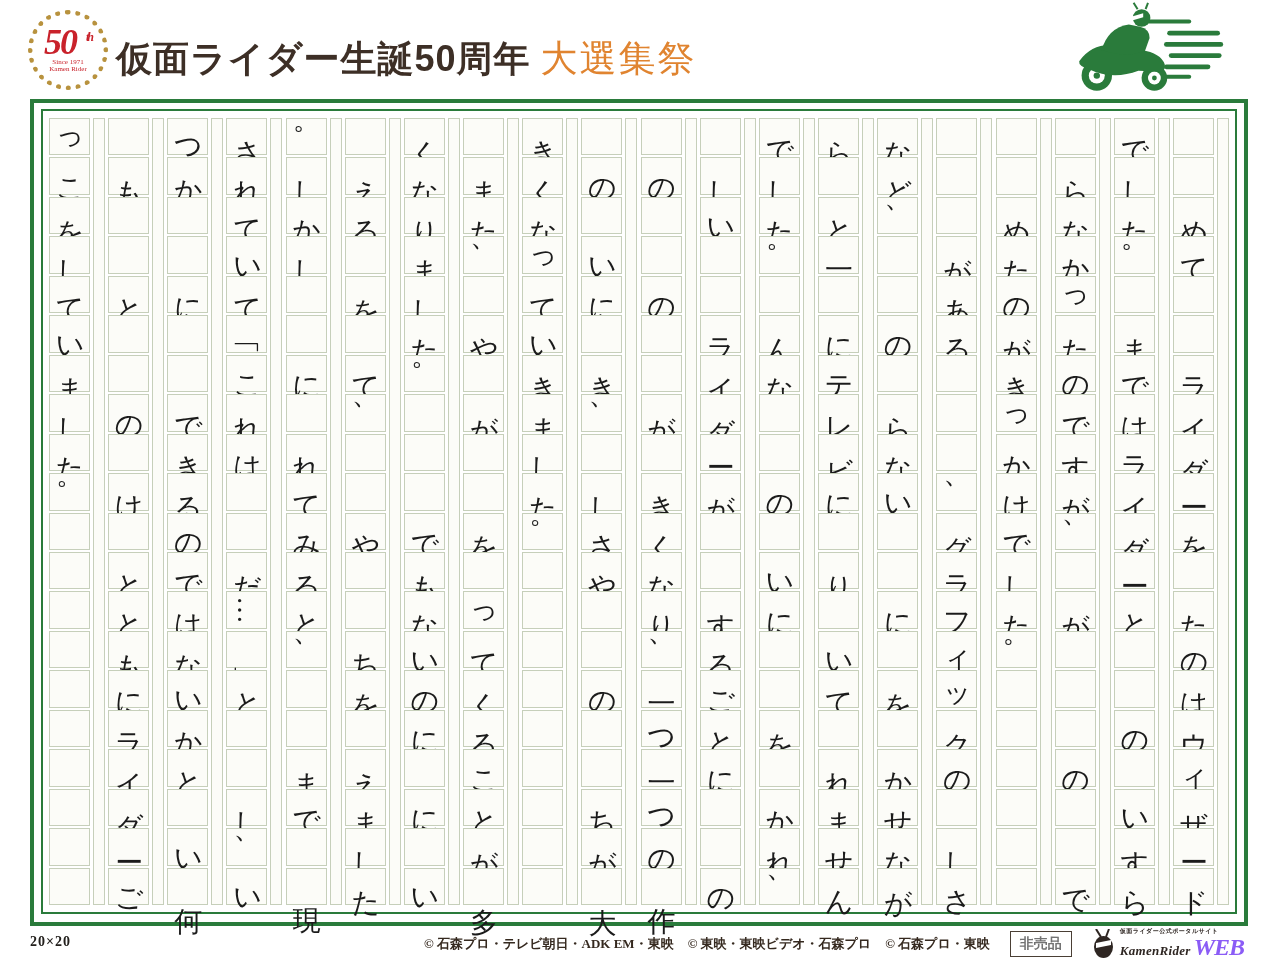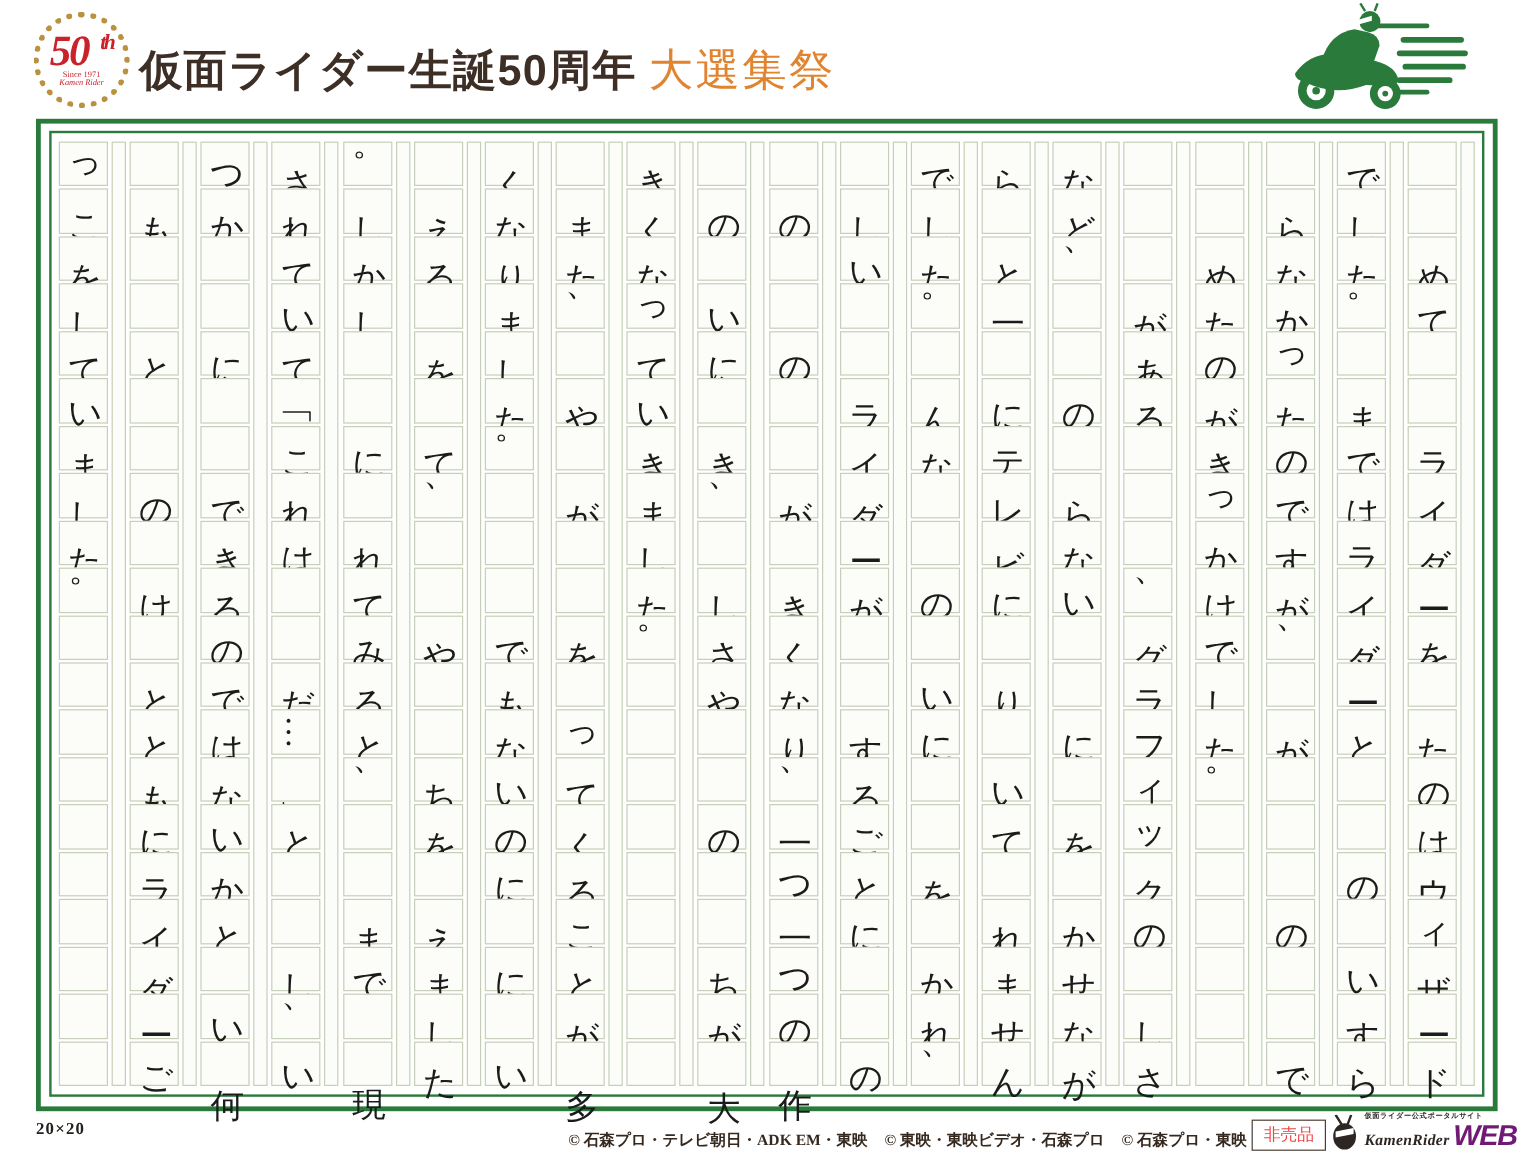--- a/index.html
+++ b/index.html
@@ -9,23 +9,23 @@
   
   .header { position:relative; width:1280px; height:99px; background:#fff; }
 
   .badge { position:absolute; left:28px; top:10px; width:80px; height:80px;
            border-radius:50%; border:5px dotted #b8923e;
            display:flex; flex-direction:column; align-items:center; justify-content:center;
            background:#fff; }
   .badge .num { color:#c9222b; font-weight:bold; font-style:italic;
                 font-size:36px; line-height:0.9; letter-spacing:-2px;
                 font-family:"Liberation Serif",serif; }
-  .badge .num sup { font-size:18px; font-style:italic;margin-left:10px; }
+  .badge .num sup { font-size:12px; font-style:italic;margin-left:10px; }
   .badge .tag1 { color:#c9222b; font-size:7px; line-height:1.1; }
-  .badge .tag2 { color:#c9222b; font-size:7px; line-height:1.1; font-style:italic; }
+  .badge .tag2 { color:#c9222b; font-size:7px; line-height:1.1; }
 
   .title { position:absolute; left:116px; top:34px; white-space:nowrap; }
   .title .main { color:#3d2f26; font-weight:bold; font-size:36px; letter-spacing:1px;
                  font-family:"Liberation Sans","DejaVu Sans",sans-serif; }
   .title .accent { color:#e08430; font-weight:normal; font-size:37px; letter-spacing:2px;
                    margin-left:10px; font-family:"Liberation Sans","DejaVu Sans",sans-serif; }
 
   .moto { position:absolute; right:52px; top:2px; }
 
   
@@ -42,34 +42,34 @@
   .cell span { writing-mode:vertical-rl; text-orientation:mixed;
                font-size:28px; line-height:1; color:#1b1b1b;
                font-family:"Liberation Serif","DejaVu Serif",serif; }
   .ruby-strip { width:12px; margin-left:3px; border:1px solid #c6cfba; background:#fcfcf8; }
 
   
   .footer { position:absolute; left:0; top:926px; width:1280px; height:28px;
             display:flex; align-items:center; }
   .grid-label { position:absolute; left:30px; top:8px; font-weight:bold; font-size:14px;
                 color:#23201d; letter-spacing:1px; }
-  .foot-right { position:absolute; right:16px; top:2px; display:flex; align-items:flex-end; gap:4px; }
+  .foot-right { position:absolute; right:36px; top:2px; display:flex; align-items:center; gap:20px; }
   .copyrights { display:flex; gap:14px; }
   .copyrights span { font-weight:bold; font-size:13px; color:#35291f; white-space:nowrap; }
-  .nfs-box { border:1px solid #4a3f35; padding:3px 9px; font-weight:normal;
-             font-size:14px; color:#ef4444; background:#fff; }
+  .nfs-box { border:1px solid #4a3f35; padding:3px 9px; font-weight:bold;
+             font-size:14px; color:#737373; background:#fff; }
   .krweb { display:flex; align-items:flex-end; gap:4px; }
   .krtext { display:flex; flex-direction:column; align-items:flex-start; line-height:1; }
   .krtext .tagline { font-size:6px; font-weight:bold; color:#2e2622; letter-spacing:0.5px;
                      margin-bottom:1px; font-family:"Liberation Sans",sans-serif; }
   .krbrand { display:flex; align-items:baseline; gap:3px; }
   .krbrand .kr { font-size:13px; font-weight:bold; font-style:italic; color:#2e2622;
                  letter-spacing:0.3px; font-family:"Liberation Serif",serif; }
-  .krbrand .web { font-size:24px; font-weight:900; font-style:italic; color:#701a75;
-                  letter-spacing:-1px; font-family:Liberation Sans, sans-serif; }
+  .krbrand .web { font-size:24px; font-weight:900; font-style:italic; color:#8b5cf6;
+                  letter-spacing:-1px; font-family:Liberation Serif, serif; }
 </style>
 </head>
 <body>
 
 <div class="header">
   <div class="badge">
     <div class="num"><span>50</span><sup>th</sup></div>
     <div class="tag1">Since 1971</div>
     <div class="tag2">Kamen Rider</div>
   </div>

